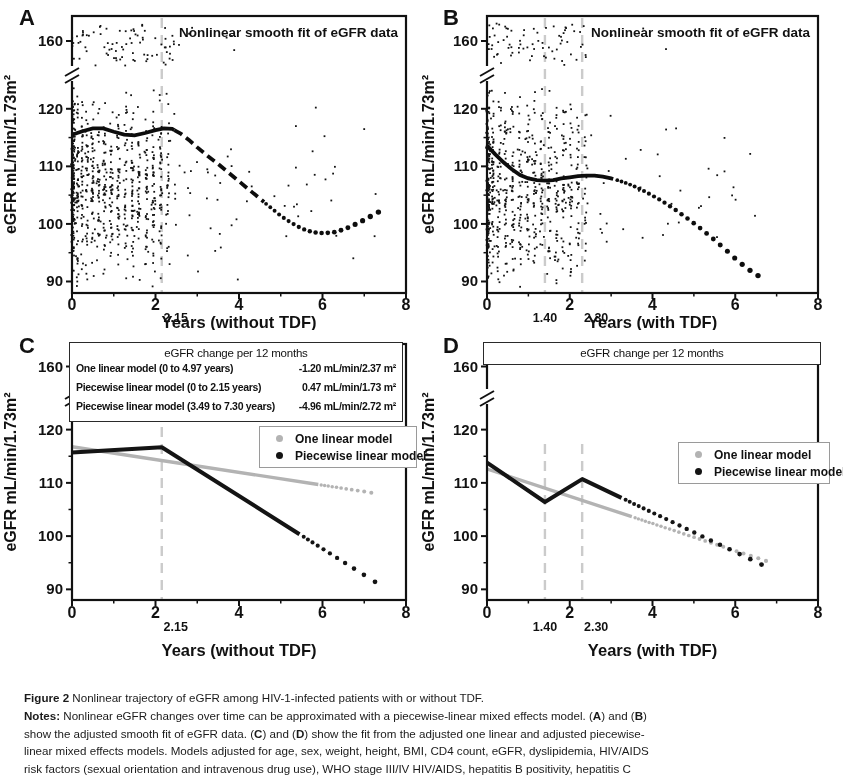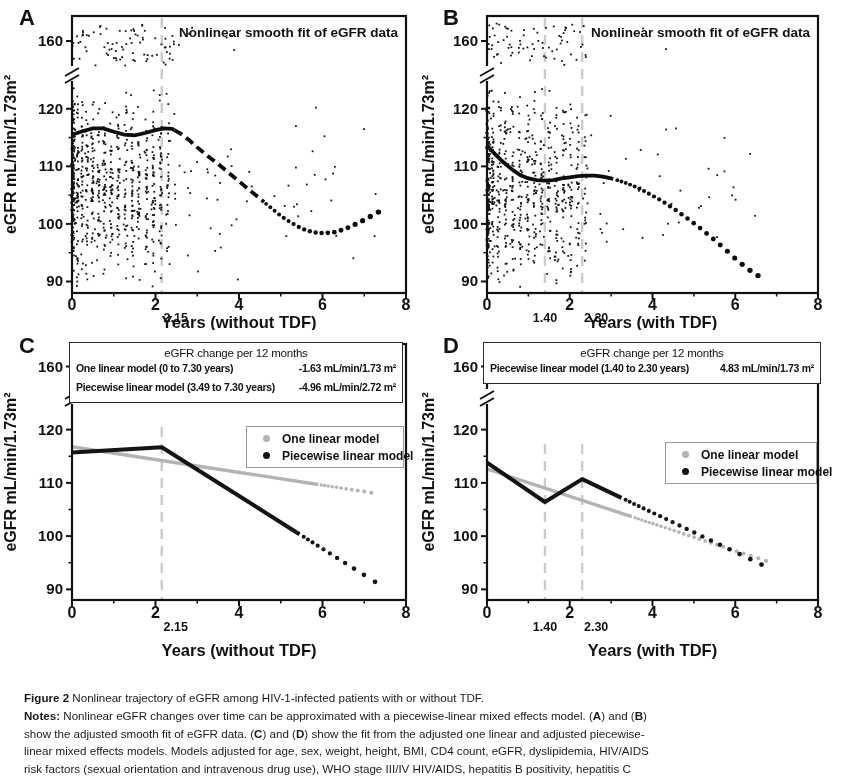--- a/index.html
+++ b/index.html
@@ -10,21 +10,21 @@
   .plabel{position:absolute;font-size:22px;font-weight:bold;color:#111;z-index:5;}
   .ov-table{position:absolute;background:#fff;border:1.6px solid #2a2a2a;
             box-sizing:border-box;padding:2px 6px;z-index:4;}
   .ov-table .tt{font-size:11.5px;font-weight:normal;text-align:center;color:#111;
                 padding:2px 0 3px 0;letter-spacing:-0.2px;}
   .ov-row{display:flex;justify-content:space-between;align-items:baseline;
           font-size:10.5px;font-weight:bold;color:#111;height:19px;
           letter-spacing:-0.3px;white-space:nowrap;}
   .ov-row .val{margin-left:6px;}
   .ov-legend{position:absolute;background:#fff;border:1.2px solid #9a9a9a;
-             box-sizing:border-box;padding:3px 26px 3px 10px;z-index:4;}
+             box-sizing:border-box;padding:3px 26px 3px 10px;z-index:4;margin-left:13px;}
   .lg-row{display:flex;align-items:center;height:17px;font-size:12px;
           font-weight:bold;color:#111;white-space:nowrap;}
   .lg-dot{width:7px;height:7px;border-radius:50%;margin:0 12px 0 6px;flex:0 0 auto;}
   .caption{position:absolute;left:8px;top:689px;width:678px;box-sizing:border-box;
            padding:0 16px;color:#1a1a1a;}
   .caption p{margin:0 0 1px 0;font-size:11.6px;line-height:1.5;}
   .caption .b{font-weight:bold;}
 </style>
 </head>
 <body>
@@ -2035,22 +2035,26 @@
         <g stroke="#111111" stroke-width="2">
           <line x1="65" y1="69" x2="79" y2="61"></line>
           <line x1="65" y1="76" x2="79" y2="68"></line>
         </g>
         <text x="239" y="326" text-anchor="middle" font-size="16.5" font-weight="bold" fill="#111111">Years (without TDF)</text>
         <text x="16" y="142" text-anchor="middle" font-size="16" font-weight="bold" fill="#111111" transform="rotate(-90 16 142)">eGFR mL/min/1.73m²</text>
       </svg>
       <div class="ov-table" style="left: 69px; top: 12px; width: 334px;">
         <div class="tt">eGFR change per 12 months</div>
         <div class="ov-row">
-          <span>One linear model (0 to 7.30 years)</span>
-          <span class="val">-1.63 mL/min/1.73 m²</span>
+          <span>One linear model (0 to 4.97 years)</span>
+          <span class="val">-1.20 mL/min/2.37 m²</span>
+        </div>
+        <div class="ov-row">
+          <span>Piecewise linear model (0 to 2.15 years)</span>
+          <span class="val">0.47  mL/min/1.73 m²</span>
         </div>
         <div class="ov-row">
           <span>Piecewise linear model (3.49 to 7.30 years)</span>
           <span class="val">-4.96  mL/min/2.72 m²</span>
         </div>
       </div>
       <div class="ov-legend" style="left: 246px; top: 96px; width: 158px;">
         <div class="lg-row">
           <span class="lg-dot" style="background: rgb(179, 179, 179);"></span>
           <span>One linear model</span>
@@ -2154,24 +2158,20 @@
         <rect x="62" y="59" width="8" height="15" fill="#fff"></rect>
         <g stroke="#111111" stroke-width="2">
           <line x1="59" y1="69" x2="73" y2="61"></line>
           <line x1="59" y1="76" x2="73" y2="68"></line>
         </g>
         <text x="231.5" y="326" text-anchor="middle" font-size="16.5" font-weight="bold" fill="#111111">Years (with TDF)</text>
         <text x="13" y="142" text-anchor="middle" font-size="16" font-weight="bold" fill="#111111" transform="rotate(-90 13 142)">eGFR mL/min/1.73m²</text>
       </svg>
       <div class="ov-table" style="left: 62px; top: 12px; width: 338px;">
         <div class="tt">eGFR change per 12 months</div>
-        <div class="ov-row">
-          <span>Piecewise linear model (1.40 to 2.30 years)</span>
-          <span class="val">4.83 mL/min/1.73 m²</span>
-        </div>
       </div>
       <div class="ov-legend" style="left: 244px; top: 112px; width: 152px;">
         <div class="lg-row">
           <span class="lg-dot" style="background: rgb(179, 179, 179);"></span>
           <span>One linear model</span>
         </div>
         <div class="lg-row">
           <span class="lg-dot" style="background: rgb(20, 20, 20);"></span>
           <span>Piecewise linear model</span>
         </div>

